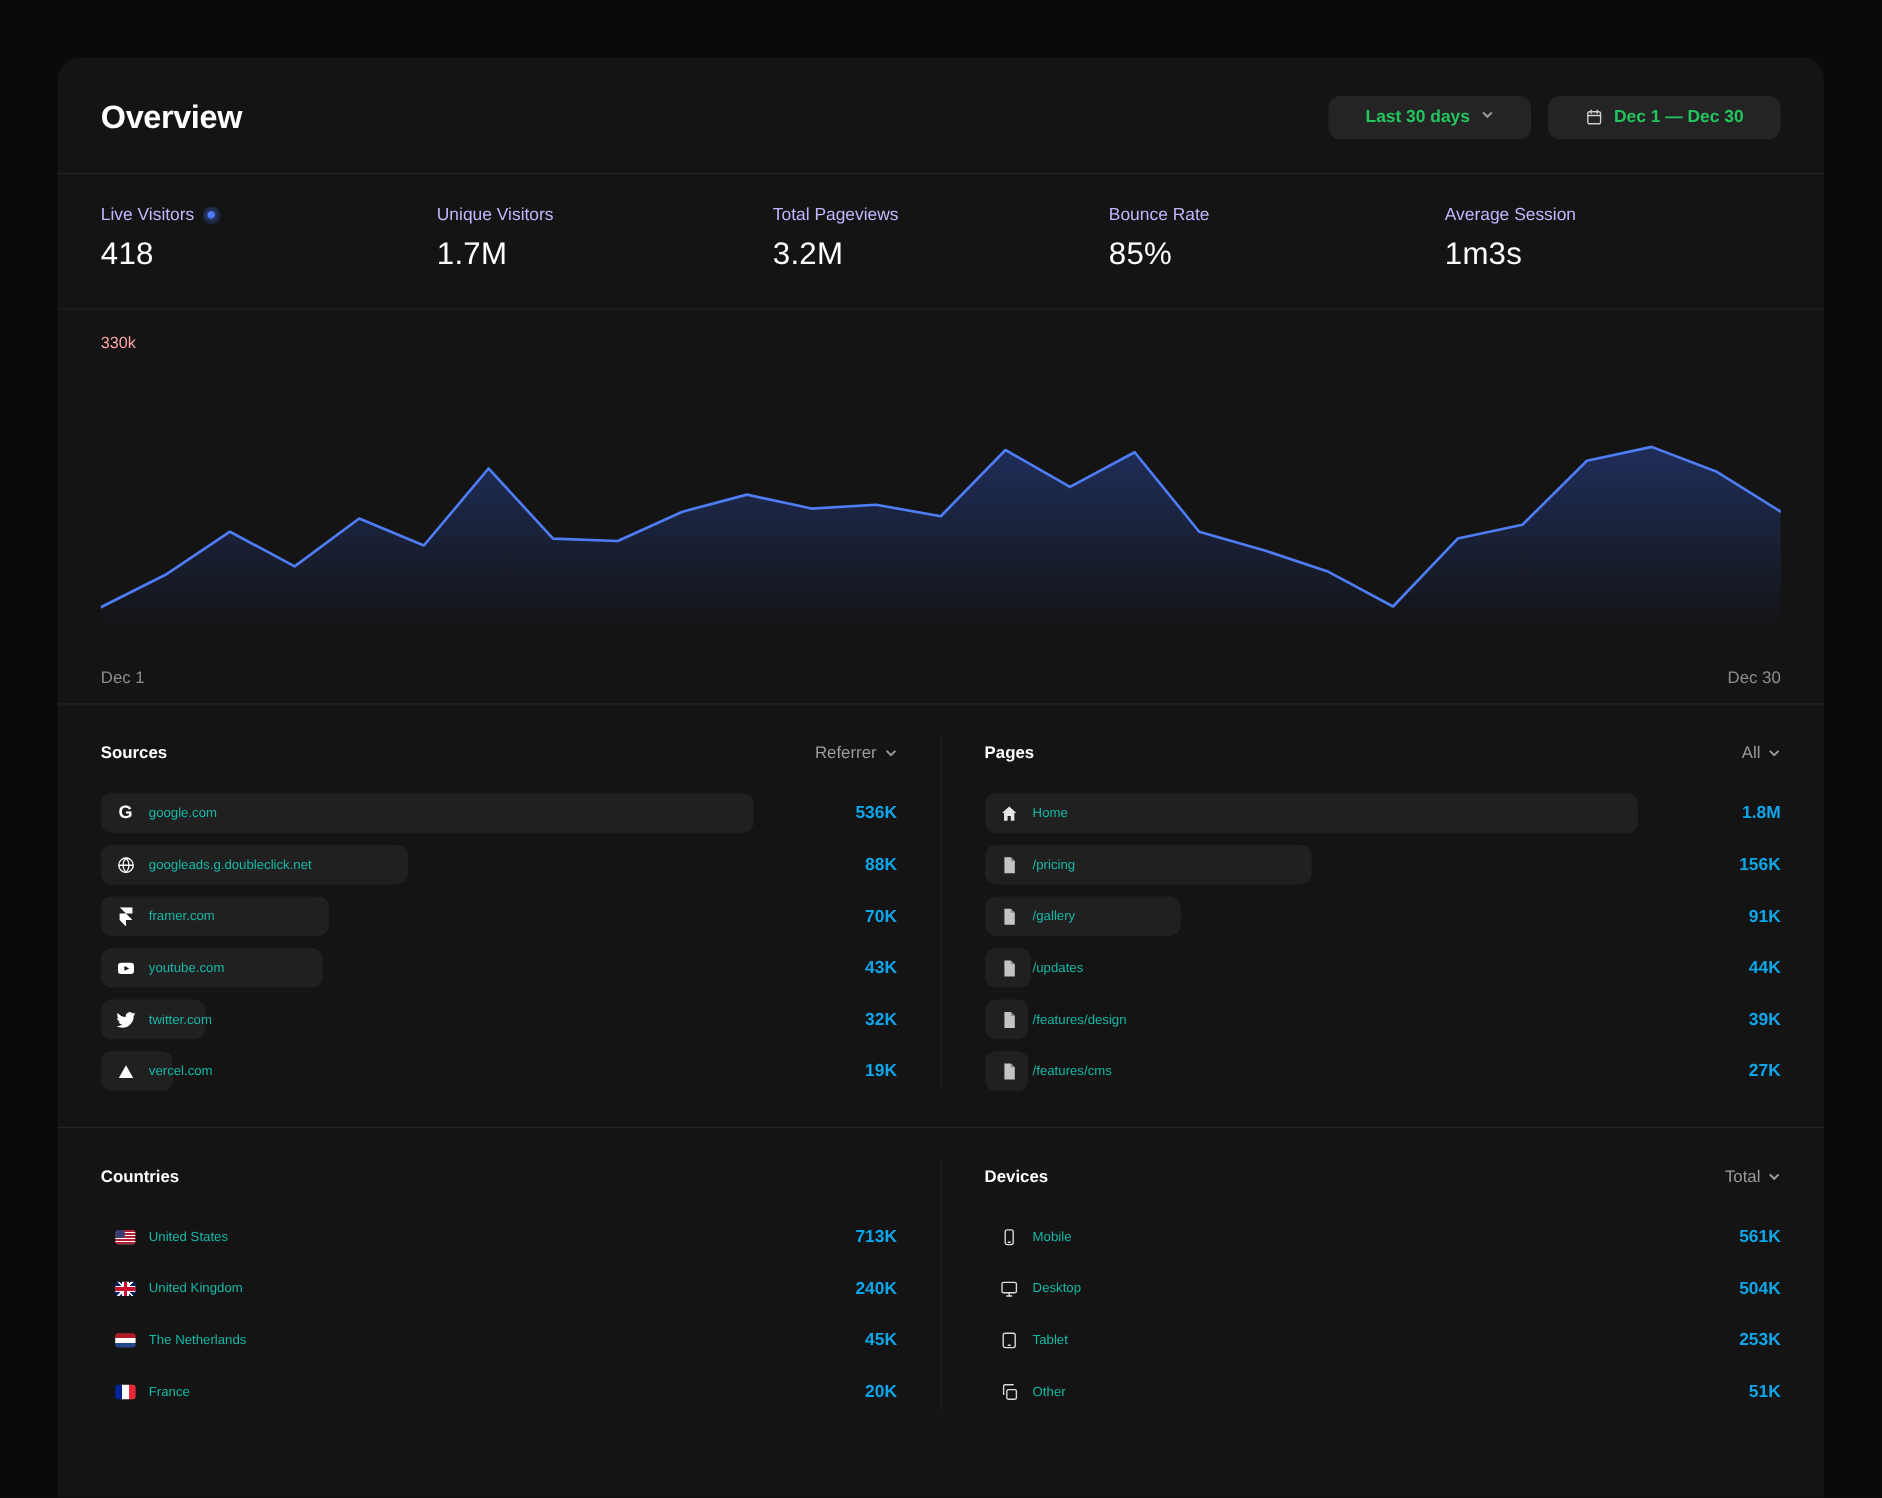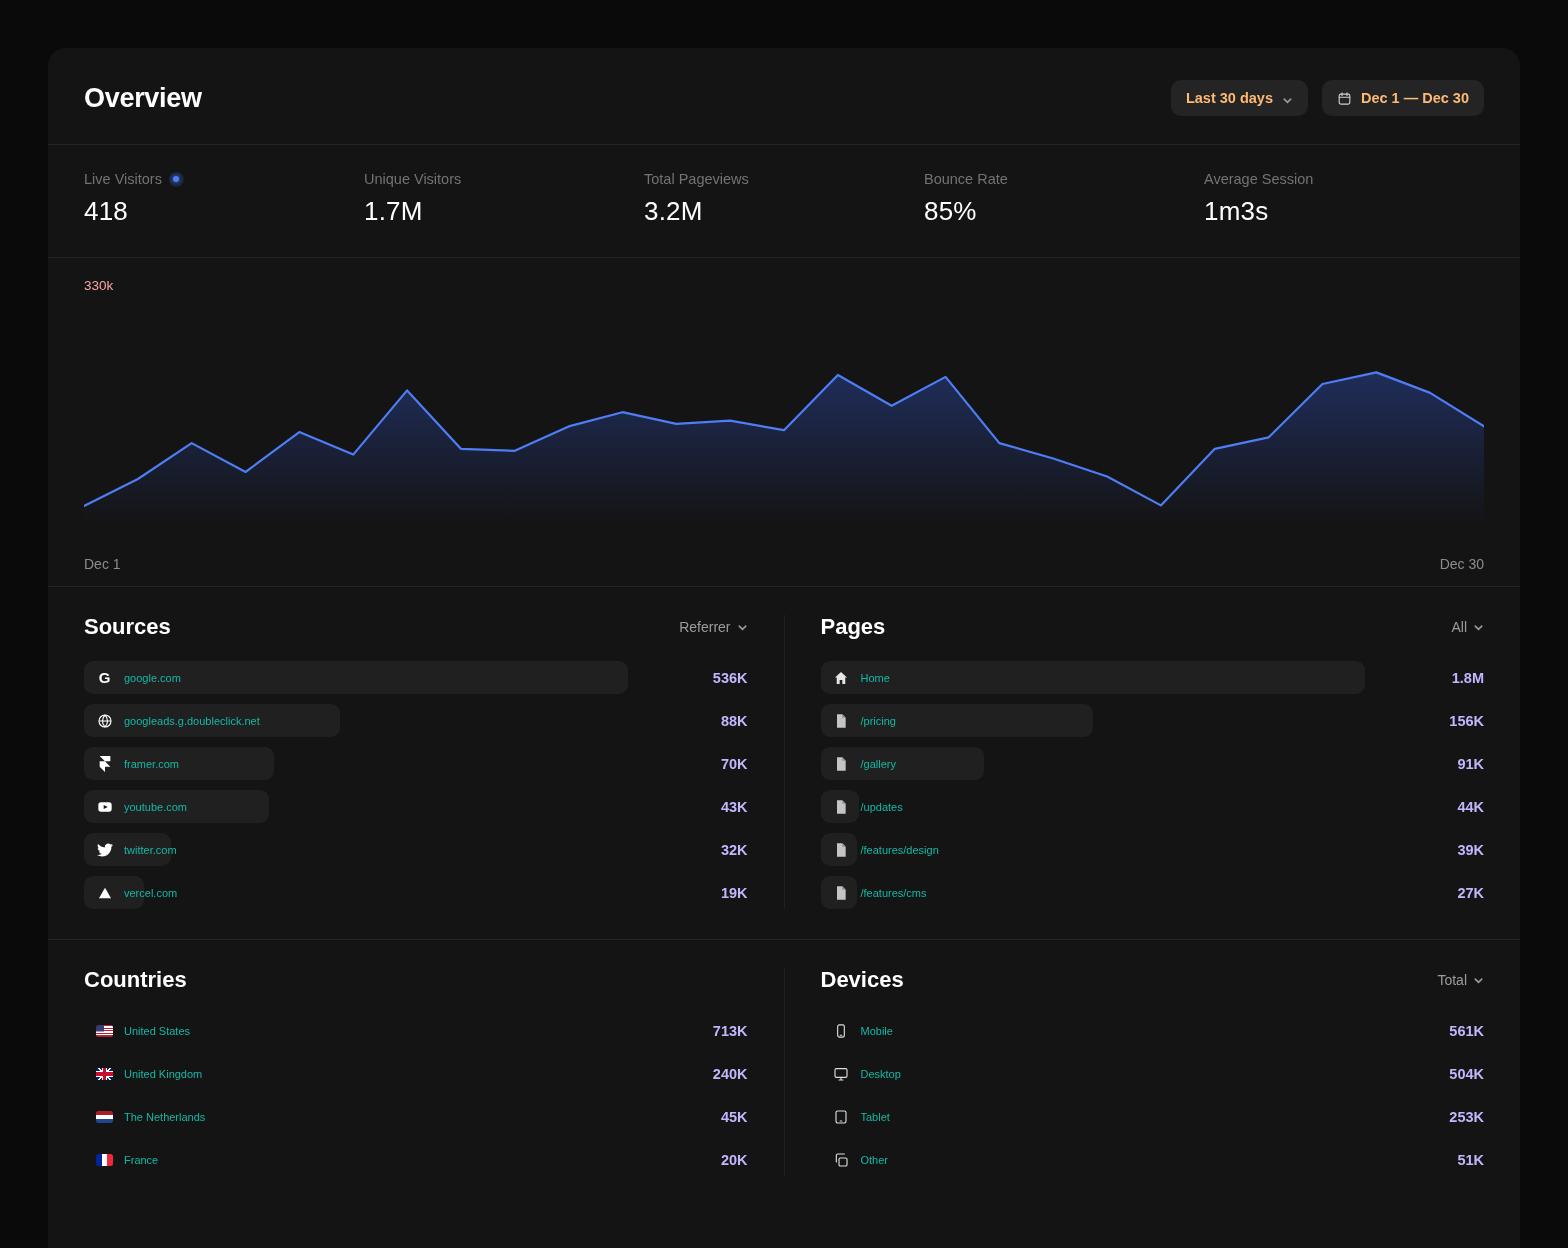--- a/index.html
+++ b/index.html
@@ -17,55 +17,55 @@
     border-radius: 18px 18px 0 0;
     overflow: hidden;
   }
   .sect { border-top: 1px solid rgba(255,255,255,0.07); }
 
   
   .card-header { display: flex; justify-content: space-between; align-items: center; padding: 32px 36px 28px; }
   .page-title { font-size: 27px; font-weight: 700; letter-spacing: -0.3px; }
   .header-actions { display: flex; gap: 14px; }
   .btn {
-    display: flex; align-items: flex-end; gap: 9px;
+    display: flex; align-items: flex-start; gap: 9px;
     background: #242425; border: none; border-radius: 10px;
-    padding: 10px 15px; font-size: 14.5px; font-weight: 600; color: #fdba74;
+    padding: 10px 31px; font-size: 14.5px; font-weight: 600; color: #22c55e;
     font-family: inherit; cursor: pointer;
   }
   .chev { width: 11px; height: 11px; flex: 0 0 auto; }
   .cal-ic { width: 15px; height: 15px; flex: 0 0 auto; }
 
   
   .stats { display: grid; grid-template-columns: repeat(5, 1fr); padding: 26px 36px 30px; }
-  .stat-label { display: flex; align-items: center; gap: 7px; font-size: 14.5px; color: #737373; }
+  .stat-label { display: flex; align-items: center; gap: 7px; font-size: 14.5px; color: #c4b5fd; }
   .live-badge { width: 15px; height: 15px; border-radius: 50%; background: #1a2236; display: inline-flex; align-items: center; justify-content: center; }
   .live-dot { width: 6px; height: 6px; border-radius: 50%; background: #4d7df6; box-shadow: 0 0 5px #4d7df6; }
   .stat-value { margin-top: 9px; font-size: 26px; font-weight: 400; letter-spacing: 0.2px; }
 
   
   .chart-sect { padding: 20px 36px 14px; }
   .y-label { font-size: 13.5px; color: #fca5a5; margin-bottom: 19px; }
   .trend-wrap svg { display: block; width: 100%; height: 212px; }
   .x-labels { display: flex; justify-content: space-between; margin-top: 32px; font-size: 14px; color: #8d8d8d; }
 
   
   .cols { display: grid; grid-template-columns: 1fr 1px 1fr; column-gap: 36px; padding: 28px 36px 30px; }
   .v-div { background: rgba(255,255,255,0.06); }
   .col-head { display: flex; justify-content: space-between; align-items: center; margin-bottom: 22px; height: 24px; }
-  .col-title { font-size: 22px; font-weight: 700; }
+  .col-title { font-size: 14px; font-weight: 700; }
   .filter { display: flex; align-items: center; gap: 6px; font-size: 14px; color: #9c9c9c; cursor: pointer; background: none; border: none; font-family: inherit; }
 
   .row { position: relative; display: flex; align-items: center; height: 33px; margin-bottom: 10px; }
   .row:last-child { margin-bottom: 0; }
   .bar { position: absolute; left: 0; top: 0; bottom: 0; background: #202021; border-radius: 9px; min-width: 36px; }
   .row-icon { position: relative; width: 17px; height: 17px; margin-left: 12px; display: flex; align-items: center; justify-content: center; flex: 0 0 auto; }
   .row-icon svg { width: 16px; height: 16px; display: block; }
   .row-label { position: relative; margin-left: 11px; font-size: 11px; color: #14b8a6; white-space: nowrap; }
-  .row-value { position: relative; margin-left: auto; font-size: 14.5px; font-weight: 700; color: #c4b5fd; }
+  .row-value { position: relative; margin-left: auto; font-size: 14.5px; font-weight: 700; color: #0ea5e9; }
   .g-glyph { font-weight: 700; font-size: 15px; color: #fff; line-height: 1; }
 
   .flag { display: inline-block; width: 17px; height: 12px; border-radius: 2.5px; overflow: hidden; }
   .flag-us {
     background-image:
       linear-gradient(#3c3b6e, #3c3b6e),
       repeating-linear-gradient(180deg, #b22234 0 1.3px, #ffffff 1.3px 2.6px);
     background-size: 8px 6.5px, 100% 100%;
     background-repeat: no-repeat, repeat;
   }

